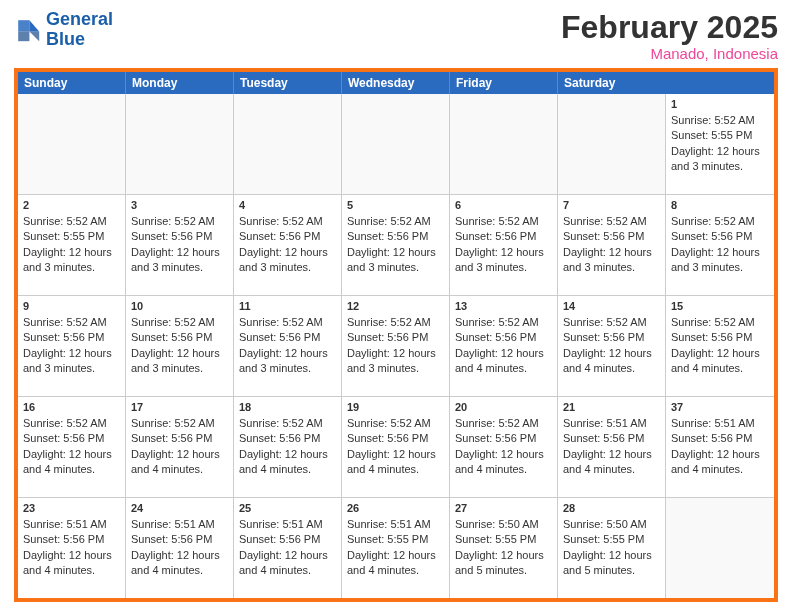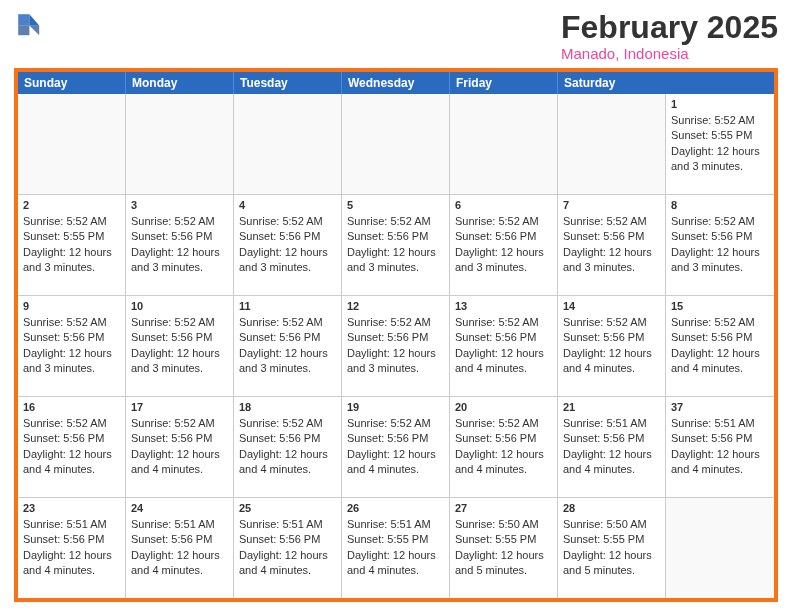--- a/index.html
+++ b/index.html
@@ -35,20 +35,21 @@
       line-height: 1.1;
     }
     .logo-text span {
       color: #1a5fa8;
     }
     .logo-icon {
       width: 28px;
       height: 28px;
     }
     .title-block {
+      text-align: right;
     }
     .month-title {
       font-size: 32px;
       font-weight: bold;
       color: #333;
       line-height: 1.1;
     }
     .location {
       font-size: 15px;
       color: #ec4899;
@@ -112,20 +113,26 @@
 
 <div class="page">
   <div class="header">
     <div class="logo">
       <svg class="logo-icon" viewBox="0 0 40 40">
         <polygon points="22,6 36,22 22,22" fill="#2a6bbf"></polygon>
         <polygon points="22,22 36,22 36,36" fill="#1a4a8a" opacity="0.7"></polygon>
         <rect x="6" y="6" width="16" height="16" fill="#2a6bbf" opacity="0.85"></rect>
         <rect x="6" y="22" width="16" height="14" fill="#1a4a8a" opacity="0.7"></rect>
       </svg>
+      <div>
+        <div class="logo-text">
+          <span>General</span><br>
+          <span>Blue</span>
+        </div>
+      </div>
     </div>
     <div class="title-block">
       <div class="month-title">February 2025</div>
       <div class="location">Manado, Indonesia</div>
     </div>
   </div>
 
   <div class="calendar">
     <div class="cal-header" id="cal-header">
         <div class="cal-header-cell">Sunday</div>

